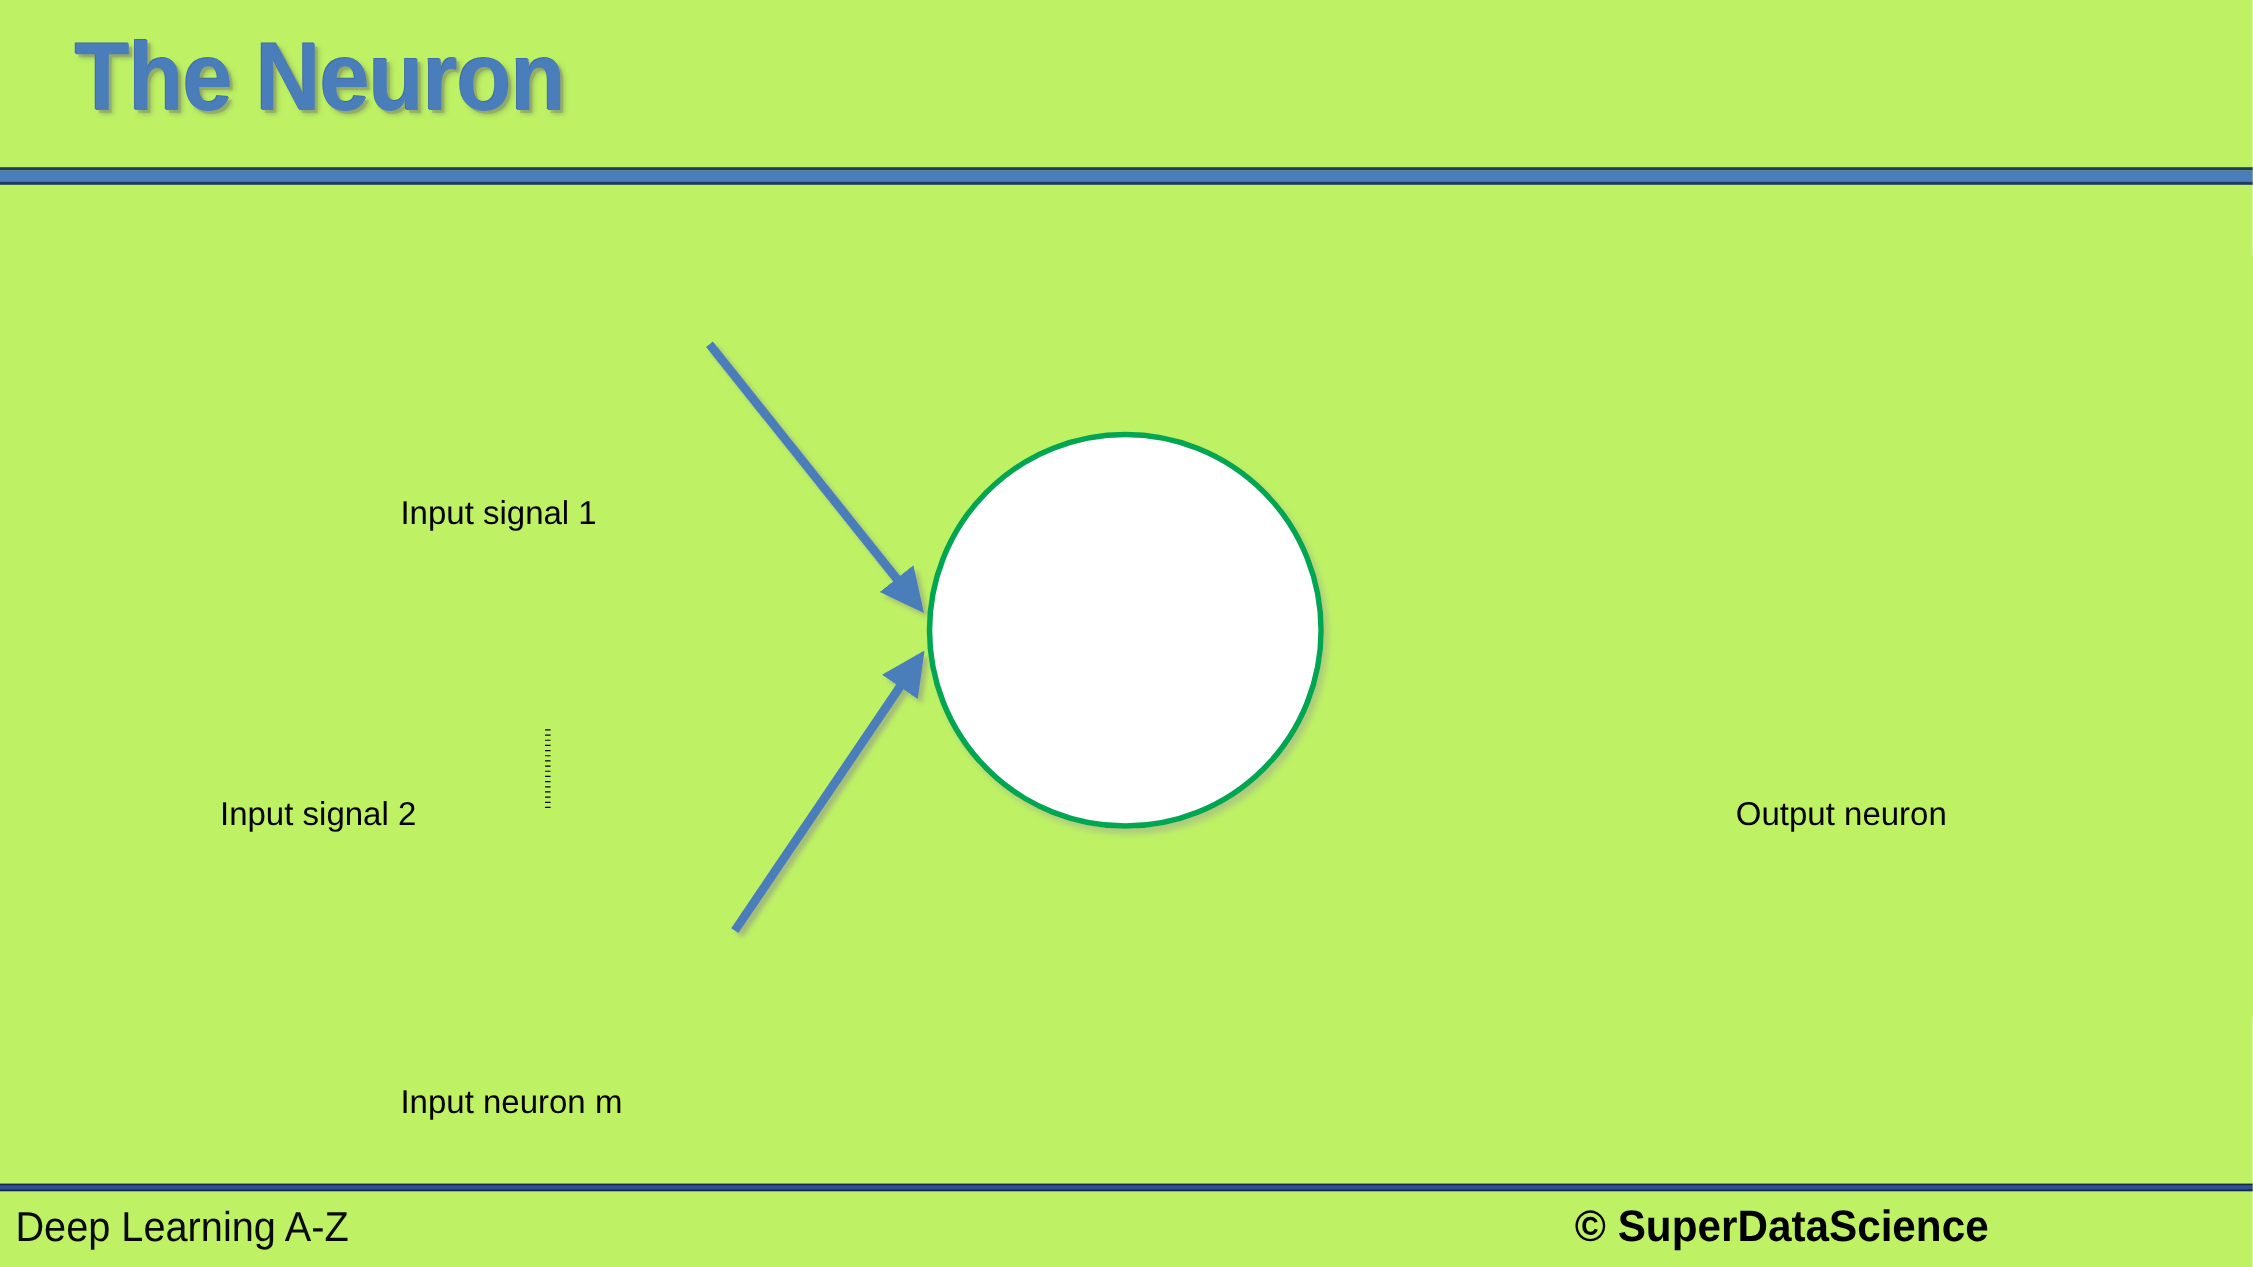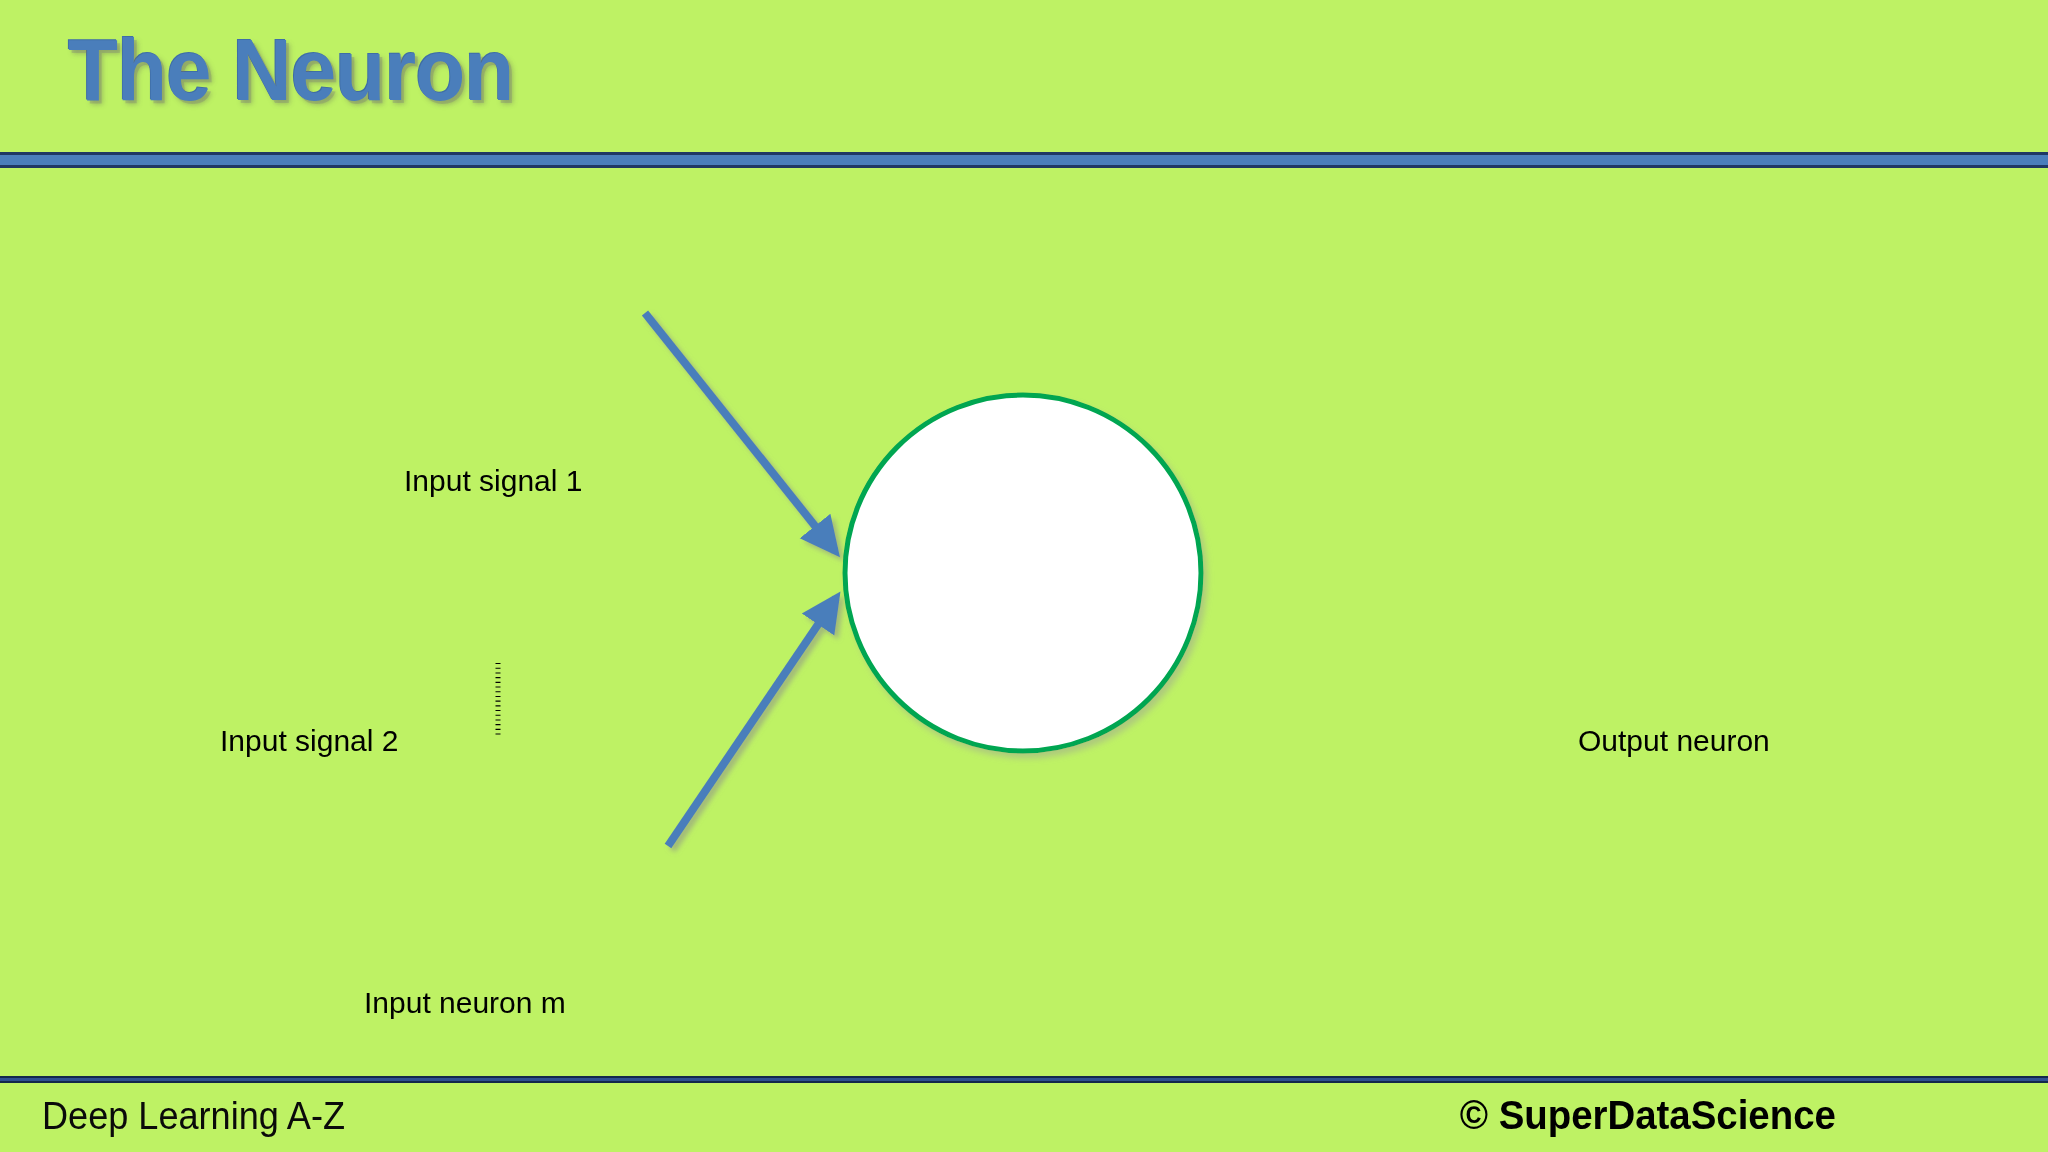--- a/index.html
+++ b/index.html
@@ -98,22 +98,22 @@
 
   
   .diagram-label {
     position: absolute;
     font-family: "Liberation Sans", sans-serif;
     font-size: 30px;
     line-height: 34px;
     color: #000000;
     white-space: nowrap;
   }
-  #label-input-1 { left: 364px; top: 296px; margin-left: 40px; }
-  #label-input-2 { left: 200px; top: 556px; margin-left: 20px; }
+  #label-input-1 { left: 364px; top: 282px; }
+  #label-input-2 { left: 200px; top: 556px; }
   #label-input-m { left: 364px; top: 818px; }
   #label-output  { left: 1578px; top: 556px; }
 
   #neuron-text {
     position: absolute;
     left: 845px;
     top: 530px;
     width: 356px;
     text-align: center;
     font-family: "Liberation Sans", sans-serif;
@@ -148,21 +148,20 @@
     height: 3px;
     background: #2e5090;
   }
 
   #footer {
     position: absolute;
     left: 0;
     top: 1085px;
     width: 1816px;
     height: 67px;
-    margin-left: 28px;
   }
   #footer-left {
     position: absolute;
     left: 14px;
     top: 8px;
     font-family: "Liberation Sans", sans-serif;
     font-size: 38px;
     line-height: 46px;
     color: #0a0a0a;
     transform: scaleX(0.95);

